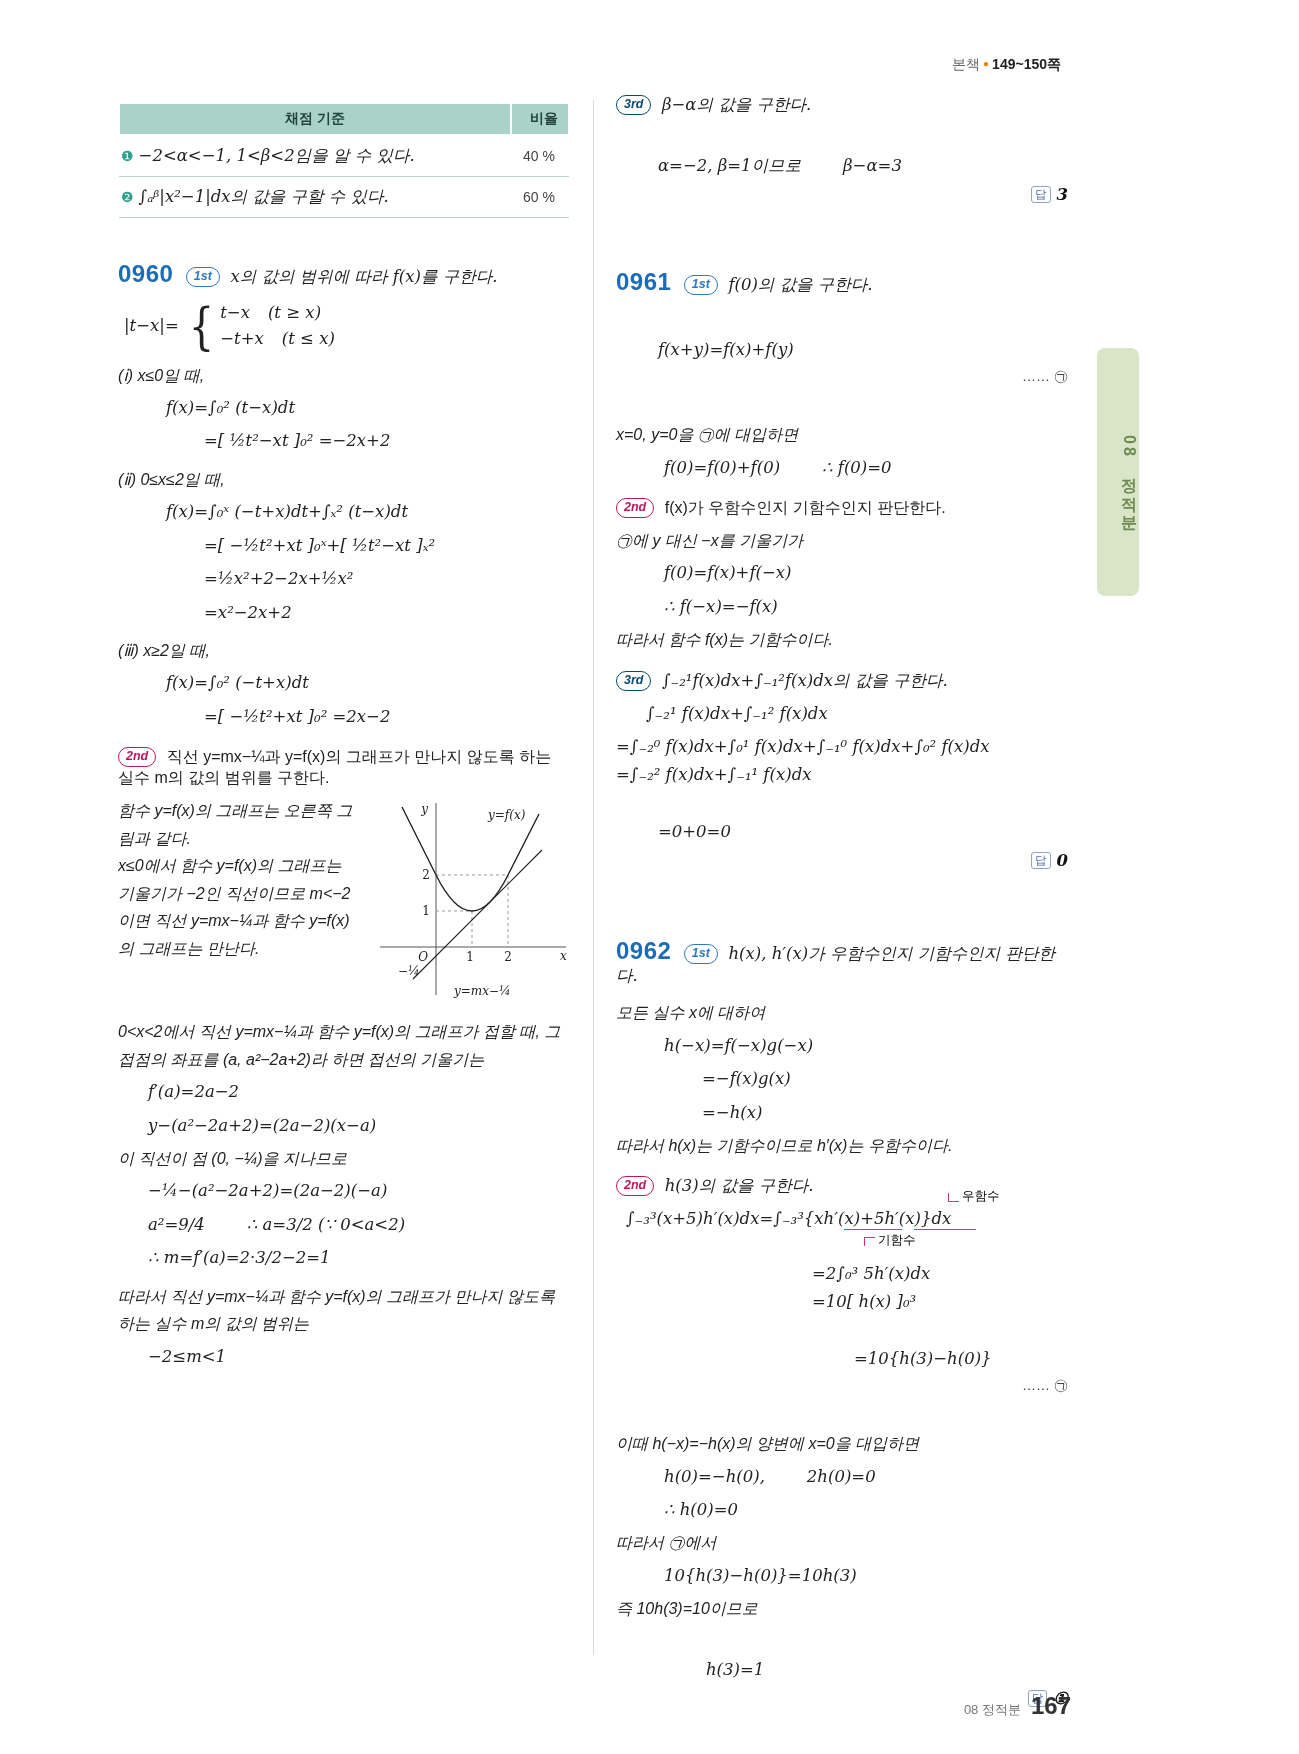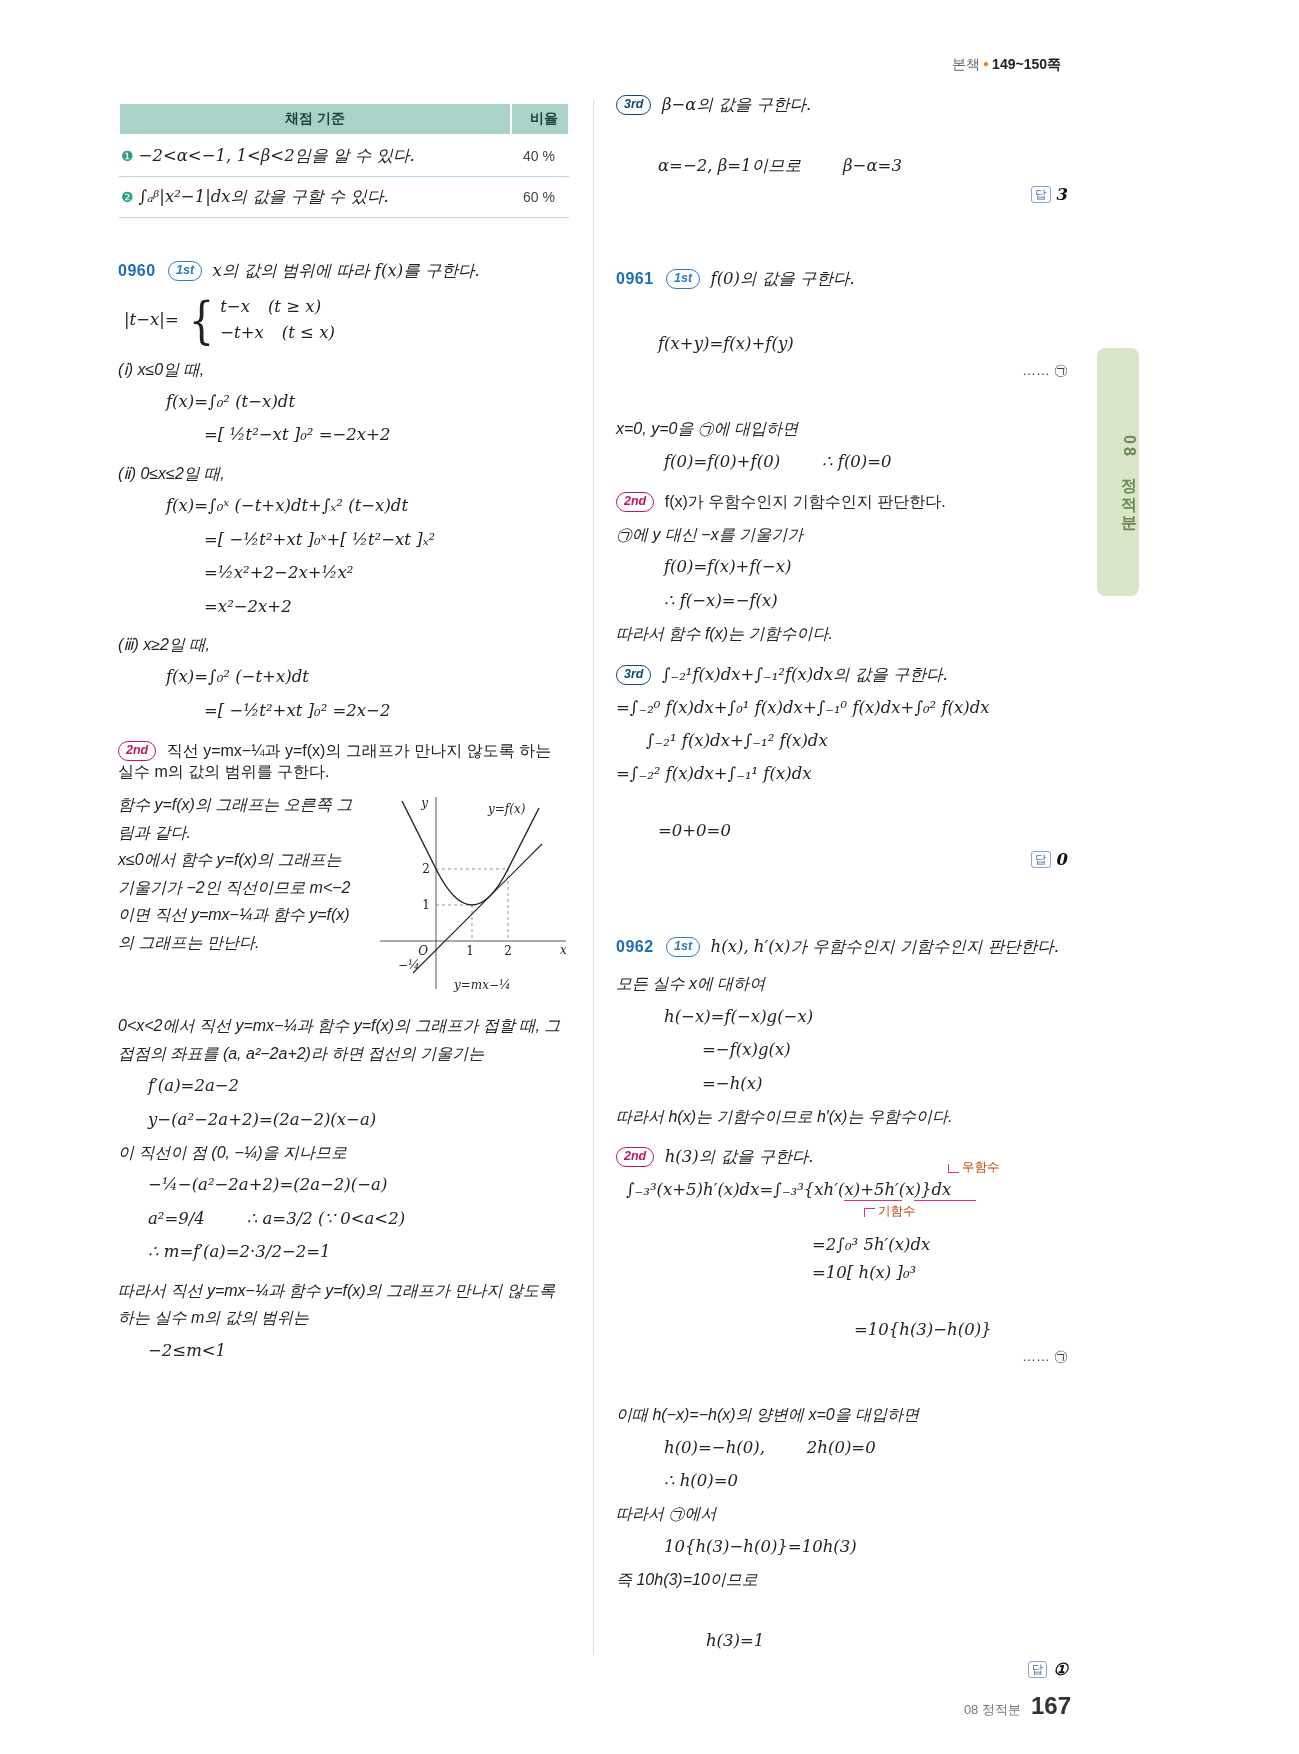--- a/index.html
+++ b/index.html
@@ -27,21 +27,21 @@
   .rubric th { background:#a9d2c8; color:#23423a; font-weight:bold; padding:6px 4px; border:2px solid #fff; }
   .rubric th.ratio { width:58px;padding-left:12px; }
   .rubric td { border-bottom:1px solid #b9d8d0; padding:9px 4px 9px 2px; color:#222; }
   .rubric td.ratio { text-align:center; color:#444; }
   .rubric tr.first td { border-top:1px solid #b9d8d0; }
   .bullet { color:#2fa08c; margin-right:5px; font-size:14px; }
 
   
   .ph { margin:42px 0 12px; }
   .ph2 { margin:16px 0 8px; }
-  .pnum { color:#1e6cb7; font-weight:bold; font-size:16px; margin-right:8px; letter-spacing:.5px; }
+  .pnum { color:#1e6cb7; font-weight:bold; font-size:24px; margin-right:8px; letter-spacing:.5px; }
   .badge { display:inline-block; border:1.4px solid currentColor; border-radius:10px; padding:0 7px 1px;
            font-size:12.5px; font-weight:bold; font-style:italic; line-height:17px; margin-right:6px;
            vertical-align:2px; background:#fff; }
   .b1 { color:#2e7bbf; }
   .b2 { color:#be185d; }
   .b3 { color:#0c4a6e; }
   .ptitle { font-size:16px; color:#222; }
 
   
   .ln { font-size:16px; line-height:1.72; white-space:pre-wrap;font-style:italic; }
@@ -66,21 +66,21 @@
   .ansval { font-weight:bold; font-size:16.5px; color:#111; }
 
   
   .graph { float:right; margin:0 0 6px 10px; }
   .graph text { font-family:"DejaVu Serif", serif; font-size:12px; fill:#222; }
   .graph .it { font-style:italic; }
   .para-wrap { overflow:hidden; }
 
   
   .eq-anno { position:relative; margin:8px 0 26px 10px; }
-  .anno { position:absolute; color:#c2410c; font-size:12.5px; white-space:nowrap;
+  .anno { position:absolute; color:#000000; font-size:12.5px; white-space:nowrap;
           font-family:"Liberation Sans", sans-serif; font-style:normal; }
   .elb-dn { display:inline-block; width:11px; height:9px; border-left:1.3px solid #d6318c;
             border-bottom:1.3px solid #d6318c; margin-right:3px; vertical-align:-2px; }
   .elb-up { display:inline-block; width:11px; height:9px; border-left:1.3px solid #d6318c;
             border-top:1.3px solid #d6318c; margin-right:3px; vertical-align:-2px; }
   .u-pink { position:absolute; border-top:1.3px solid #d6318c; height:0; }
 
   
   .tagr { float:right; color:#444; font-style:normal; font-family:"Liberation Sans", sans-serif; font-size:14px; }
 </style>
@@ -224,22 +224,22 @@
       </div>
       <div class="ln">㉠에 y 대신 −x를 기울기가</div>
       <div class="ln m eq">f(0)=f(x)+f(−x)</div>
       <div class="ln m eq">∴ f(−x)=−f(x)</div>
       <div class="ln">따라서 함수 f(x)는 기함수이다.</div>
 
       <div class="ph2">
         <span class="badge b3">3rd</span>
         <span class="ptitle m">∫₋₂¹f(x)dx+∫₋₁²f(x)dx의 값을 구한다.</span>
       </div>
+      <div class="ln m eqr">∫₋₂¹ f(x)dx+∫₋₁² f(x)dx</div>
       <div class="ln m">=∫₋₂⁰ f(x)dx+∫₀¹ f(x)dx+∫₋₁⁰ f(x)dx+∫₀² f(x)dx</div>
-      <div class="ln m eqr">∫₋₂¹ f(x)dx+∫₋₁² f(x)dx</div>
       <div class="ln m">=∫₋₂² f(x)dx+∫₋₁¹ f(x)dx</div>
       <div class="ln m">
         <span>=0+0=0</span>
         <span class="ansr"><span class="ansbox">답</span><span class="ansval">0</span></span>
       </div>
     </div>
 
     <div>
       <div class="ph" style="margin-top:34px">
         <span class="pnum">0962</span>

